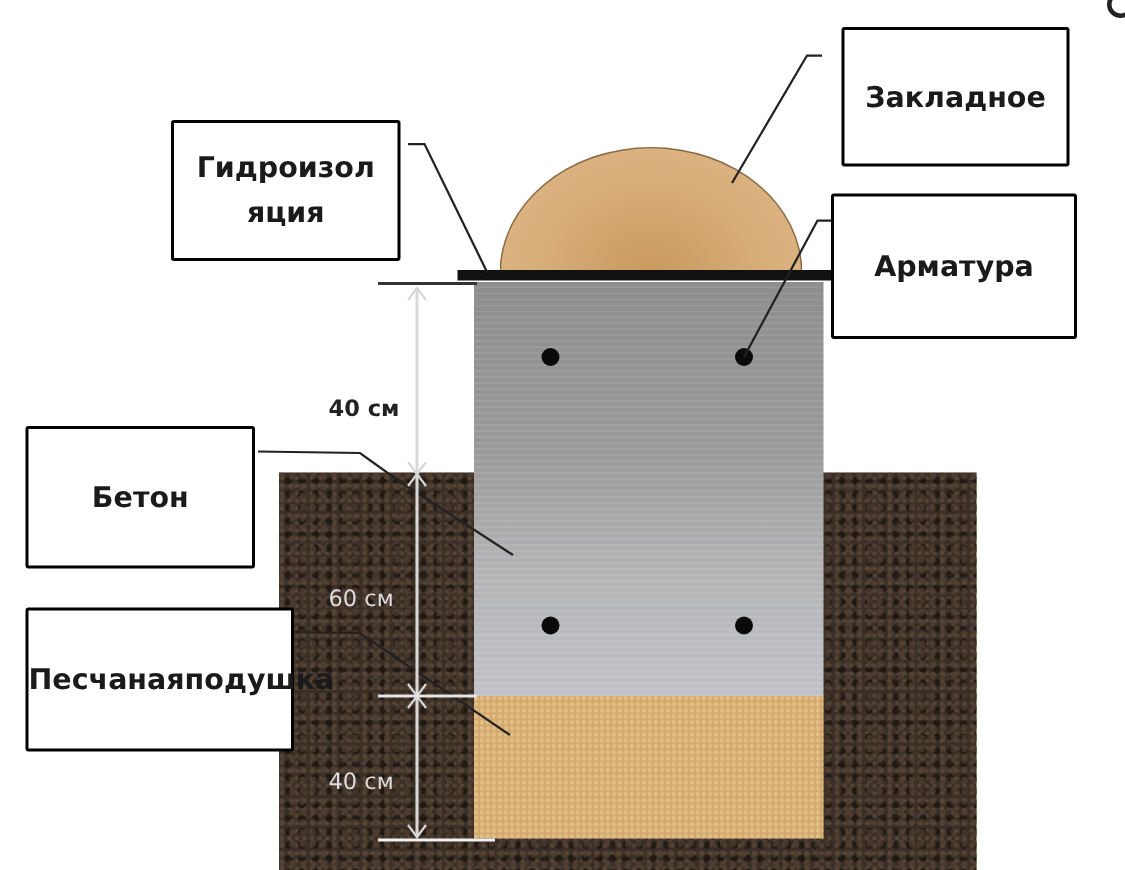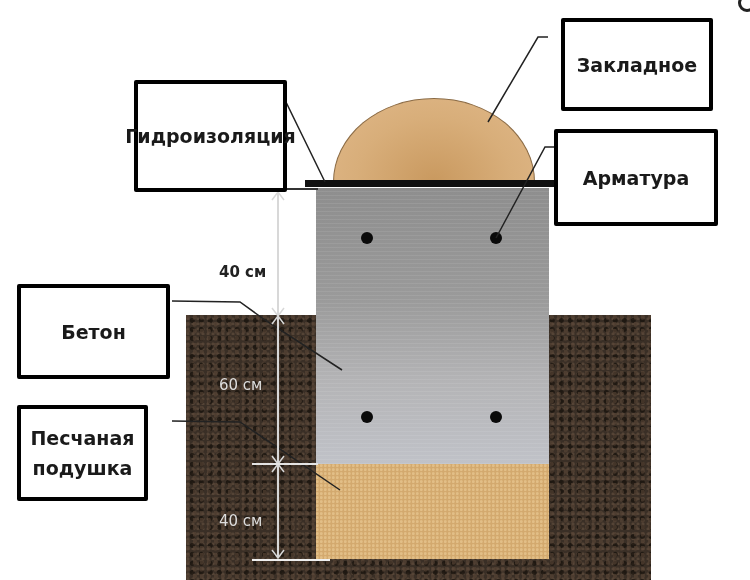--- a/index.html
+++ b/index.html
@@ -1,18 +1,18 @@
 <!DOCTYPE html>
 <html><head>
 <meta charset="utf-8">
 <style>
   html,body{margin:0;padding:0;}
   body{width:750px;height:580px;position:relative;overflow:hidden;background:#ffffff;font-family:"DejaVu Sans","Liberation Sans",sans-serif;}
   .abs{position:absolute;}
-  .label-box{position:absolute;background:#fff;border:4px solid #000000;border-radius:2px;box-sizing:border-box;display:flex;align-items:center;justify-content:center;text-align:center;font-size:19px;line-height:30px;color:#1a1a1a;font-weight:600;}
+  .label-box{position:absolute;background:#fff;border:2px solid #000000;border-radius:2px;box-sizing:border-box;display:flex;align-items:center;justify-content:center;text-align:center;font-size:19px;line-height:30px;color:#1a1a1a;font-weight:600;}
   .soil{background:
       radial-gradient(circle at 20% 30%, rgba(90,70,55,.6) 0 2px, transparent 3px),
       radial-gradient(circle at 70% 60%, rgba(20,15,10,.7) 0 2px, transparent 3px),
       radial-gradient(circle at 40% 80%, rgba(110,90,70,.5) 0 1px, transparent 2px),
       #3a2f26;
       background-size:7px 7px, 9px 9px, 5px 5px, auto;}
   .concrete{background:
       repeating-linear-gradient(0deg, rgba(255,255,255,.08) 0 1px, transparent 1px 4px),
       linear-gradient(180deg,#8e8e8e 0%,#9a9a9a 40%,#b4b4b6 70%,#c0c2c8 100%);}
   .sand{background:
@@ -60,38 +60,38 @@
   <polyline points="272,324 278,316 284,324" fill="none" stroke="#d8d8d8" stroke-width="1.5"></polyline>
   <polyline points="272,456 278,464 284,456" fill="none" stroke="#d8d8d8" stroke-width="1.5"></polyline>
   <polyline points="272,472 278,464 284,472" fill="none" stroke="#d8d8d8" stroke-width="1.5"></polyline>
   <polyline points="272,550 278,558 284,550" fill="none" stroke="#d8d8d8" stroke-width="1.5"></polyline>
 
   <line x1="252" y1="464" x2="318" y2="464" stroke="#e4e4e4" stroke-width="2"></line>
   <line x1="252" y1="560" x2="330" y2="560" stroke="#f0f0f0" stroke-width="2"></line>
 </svg>
 
 <div class="dim-text" style="left:219px;top:263px;color:#222;">40 см</div>
-<div class="dim-text" style="left:219px;top:376px;color:#ddd;font-weight:400;">60 см</div>
+<div class="dim-text" style="left:219px;top:390px;color:#ddd;font-weight:400;">60 см</div>
 <div class="dim-text" style="left:219px;top:512px;color:#ddd;font-weight:400;">40 см</div>
 
 <div class="label-box" style="left:561px;top:18px;width:152px;height:93px;flex-direction:column;">
   <span>Закладное</span>
 </div>
 
-<div class="label-box" style="left:114px;top:80px;width:153px;height:112px;margin-left:20px;">
+<div class="label-box" style="left:114px;top:80px;width:153px;height:94px;flex-direction:column;">
   <span>Гидроизол</span>
   <span>яция</span>
 </div>
 
 <div class="label-box" style="left:554px;top:129px;width:164px;height:97px;">
   <span>Арматура</span>
 </div>
 
 <div class="label-box" style="left:17px;top:284px;width:153px;height:95px;">
   <span>Бетон</span>
 </div>
 
-<div class="label-box" style="left:17px;top:405px;width:131px;height:96px;flex-direction:column;">
+<div class="label-box" style="left:17px;top:405px;width:179px;height:96px;flex-direction:row;justify-content:space-between;">
   <span>Песчаная</span>
   <span>подушка</span>
 </div>
 
 <div class="abs" style="left:738px;top:-6px;width:18px;height:18px;border-radius:50%;border:3px solid #222;box-sizing:border-box;"></div>
 
 </body></html>

